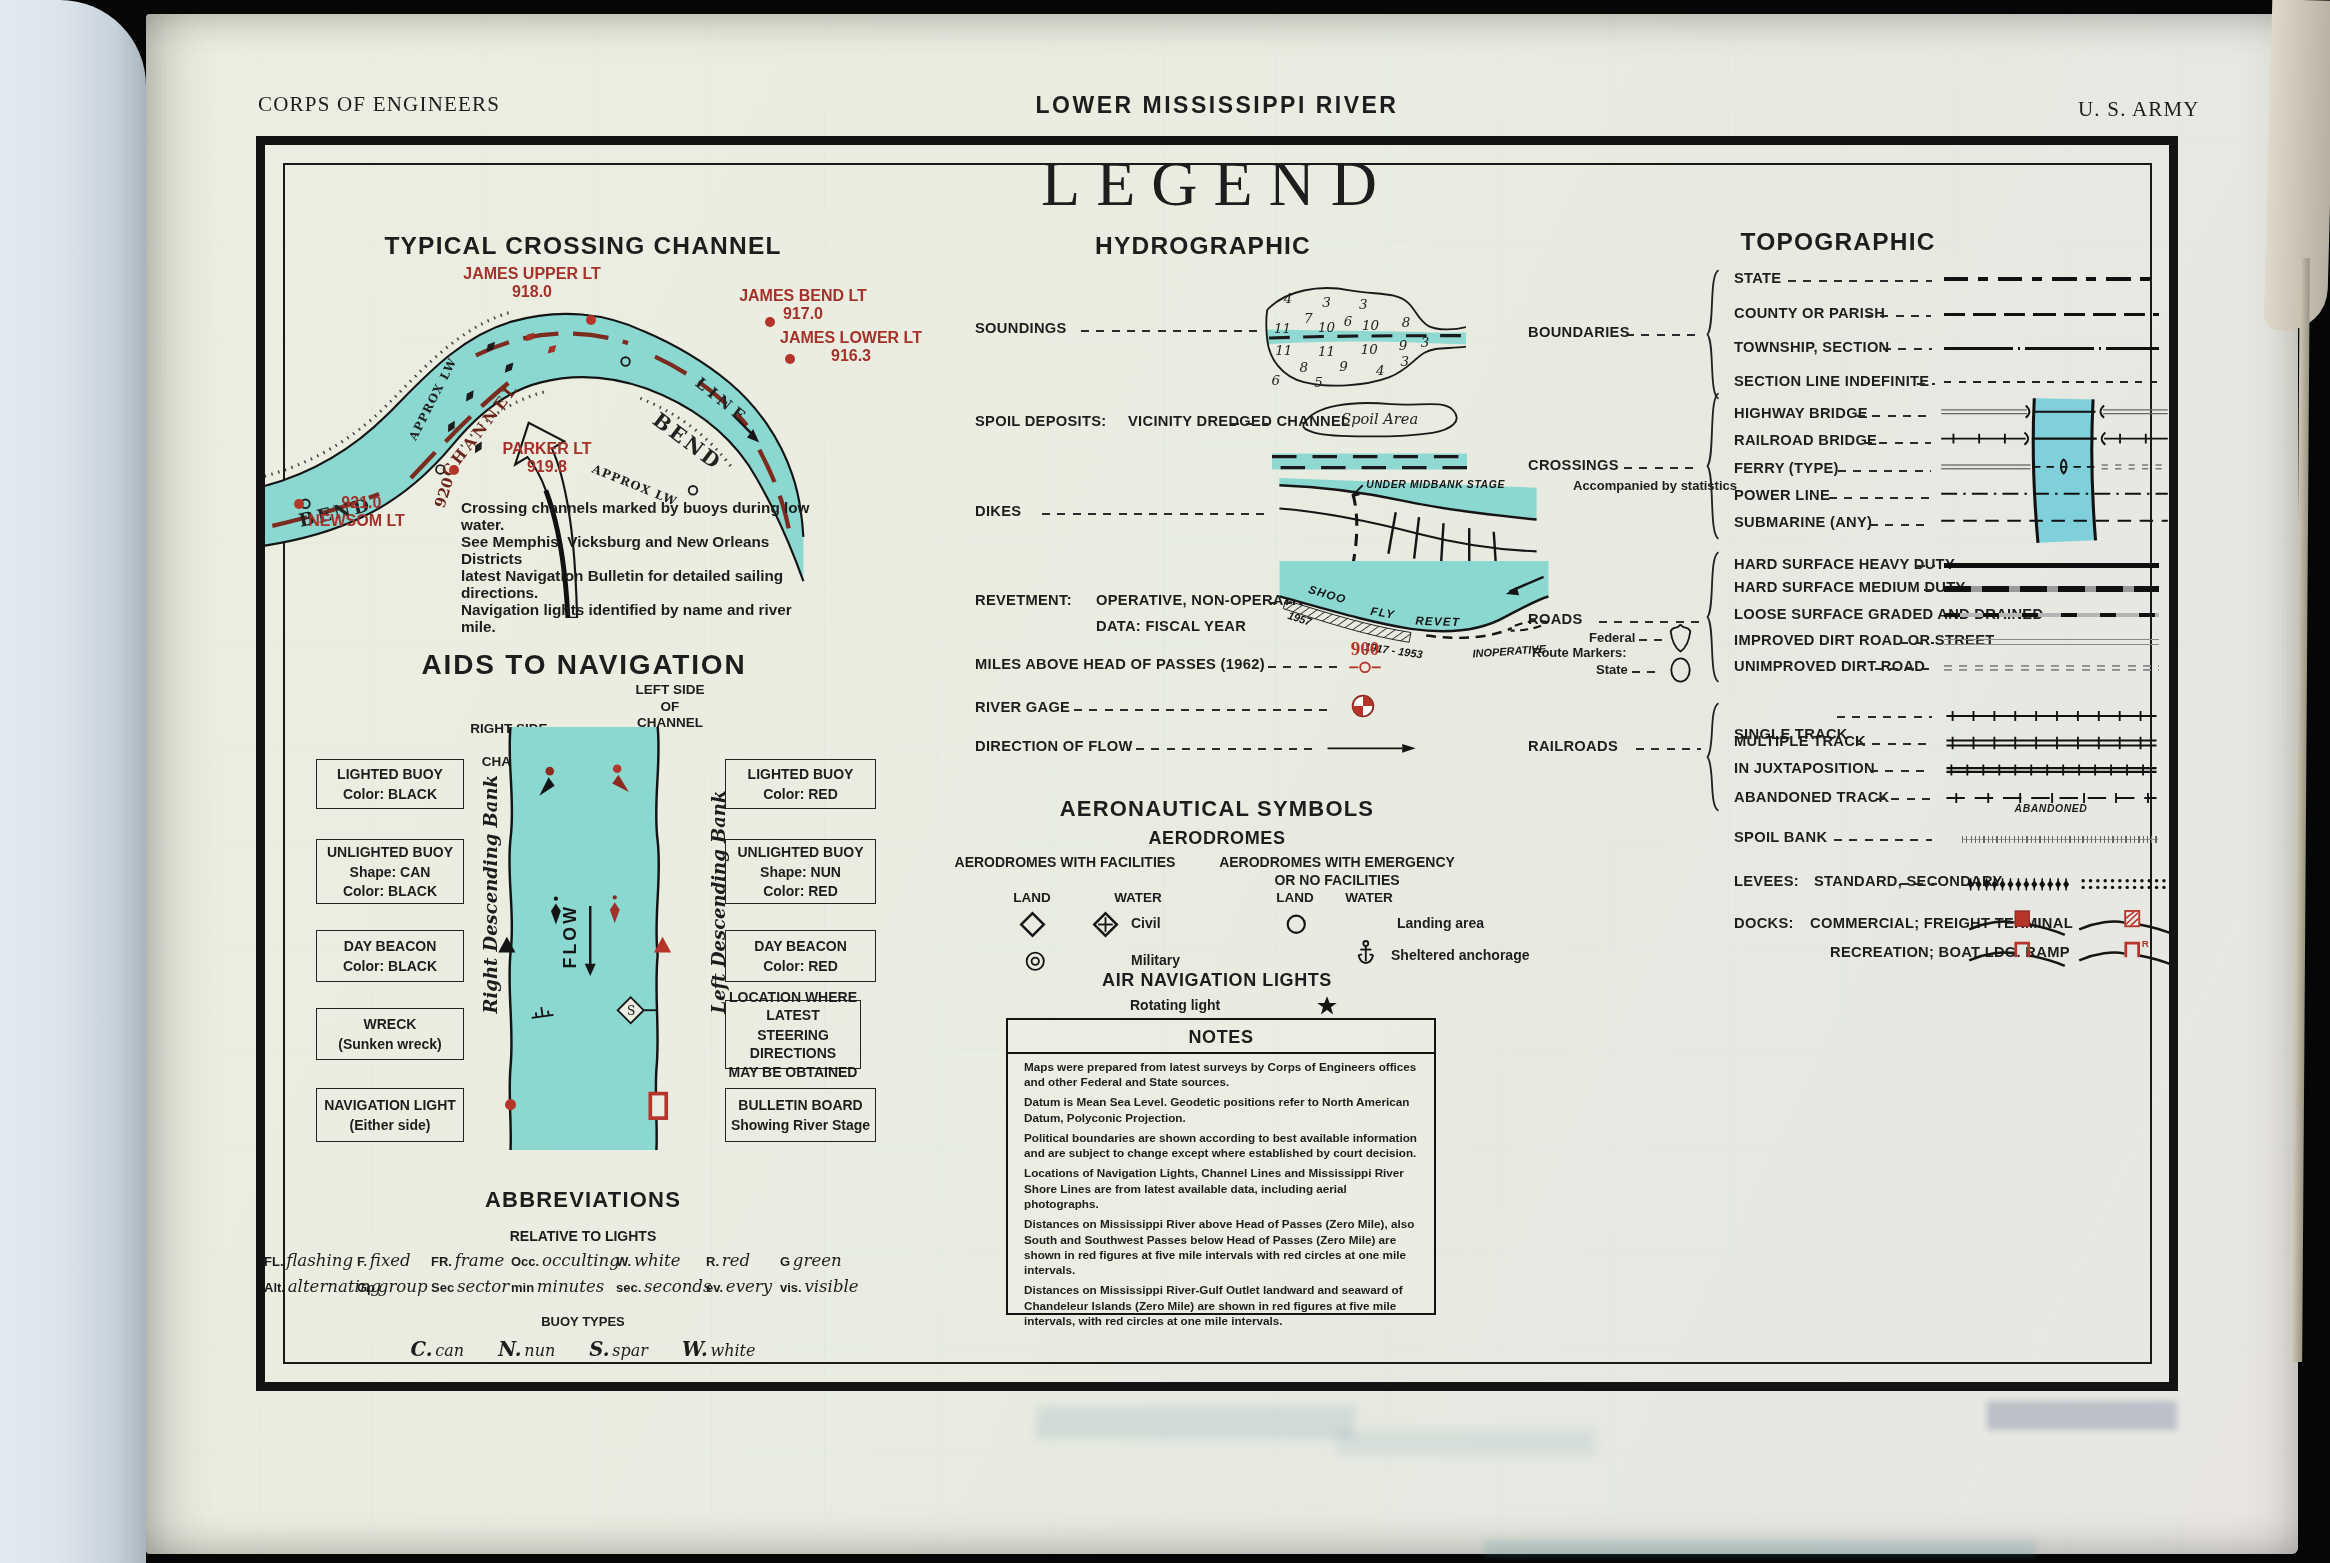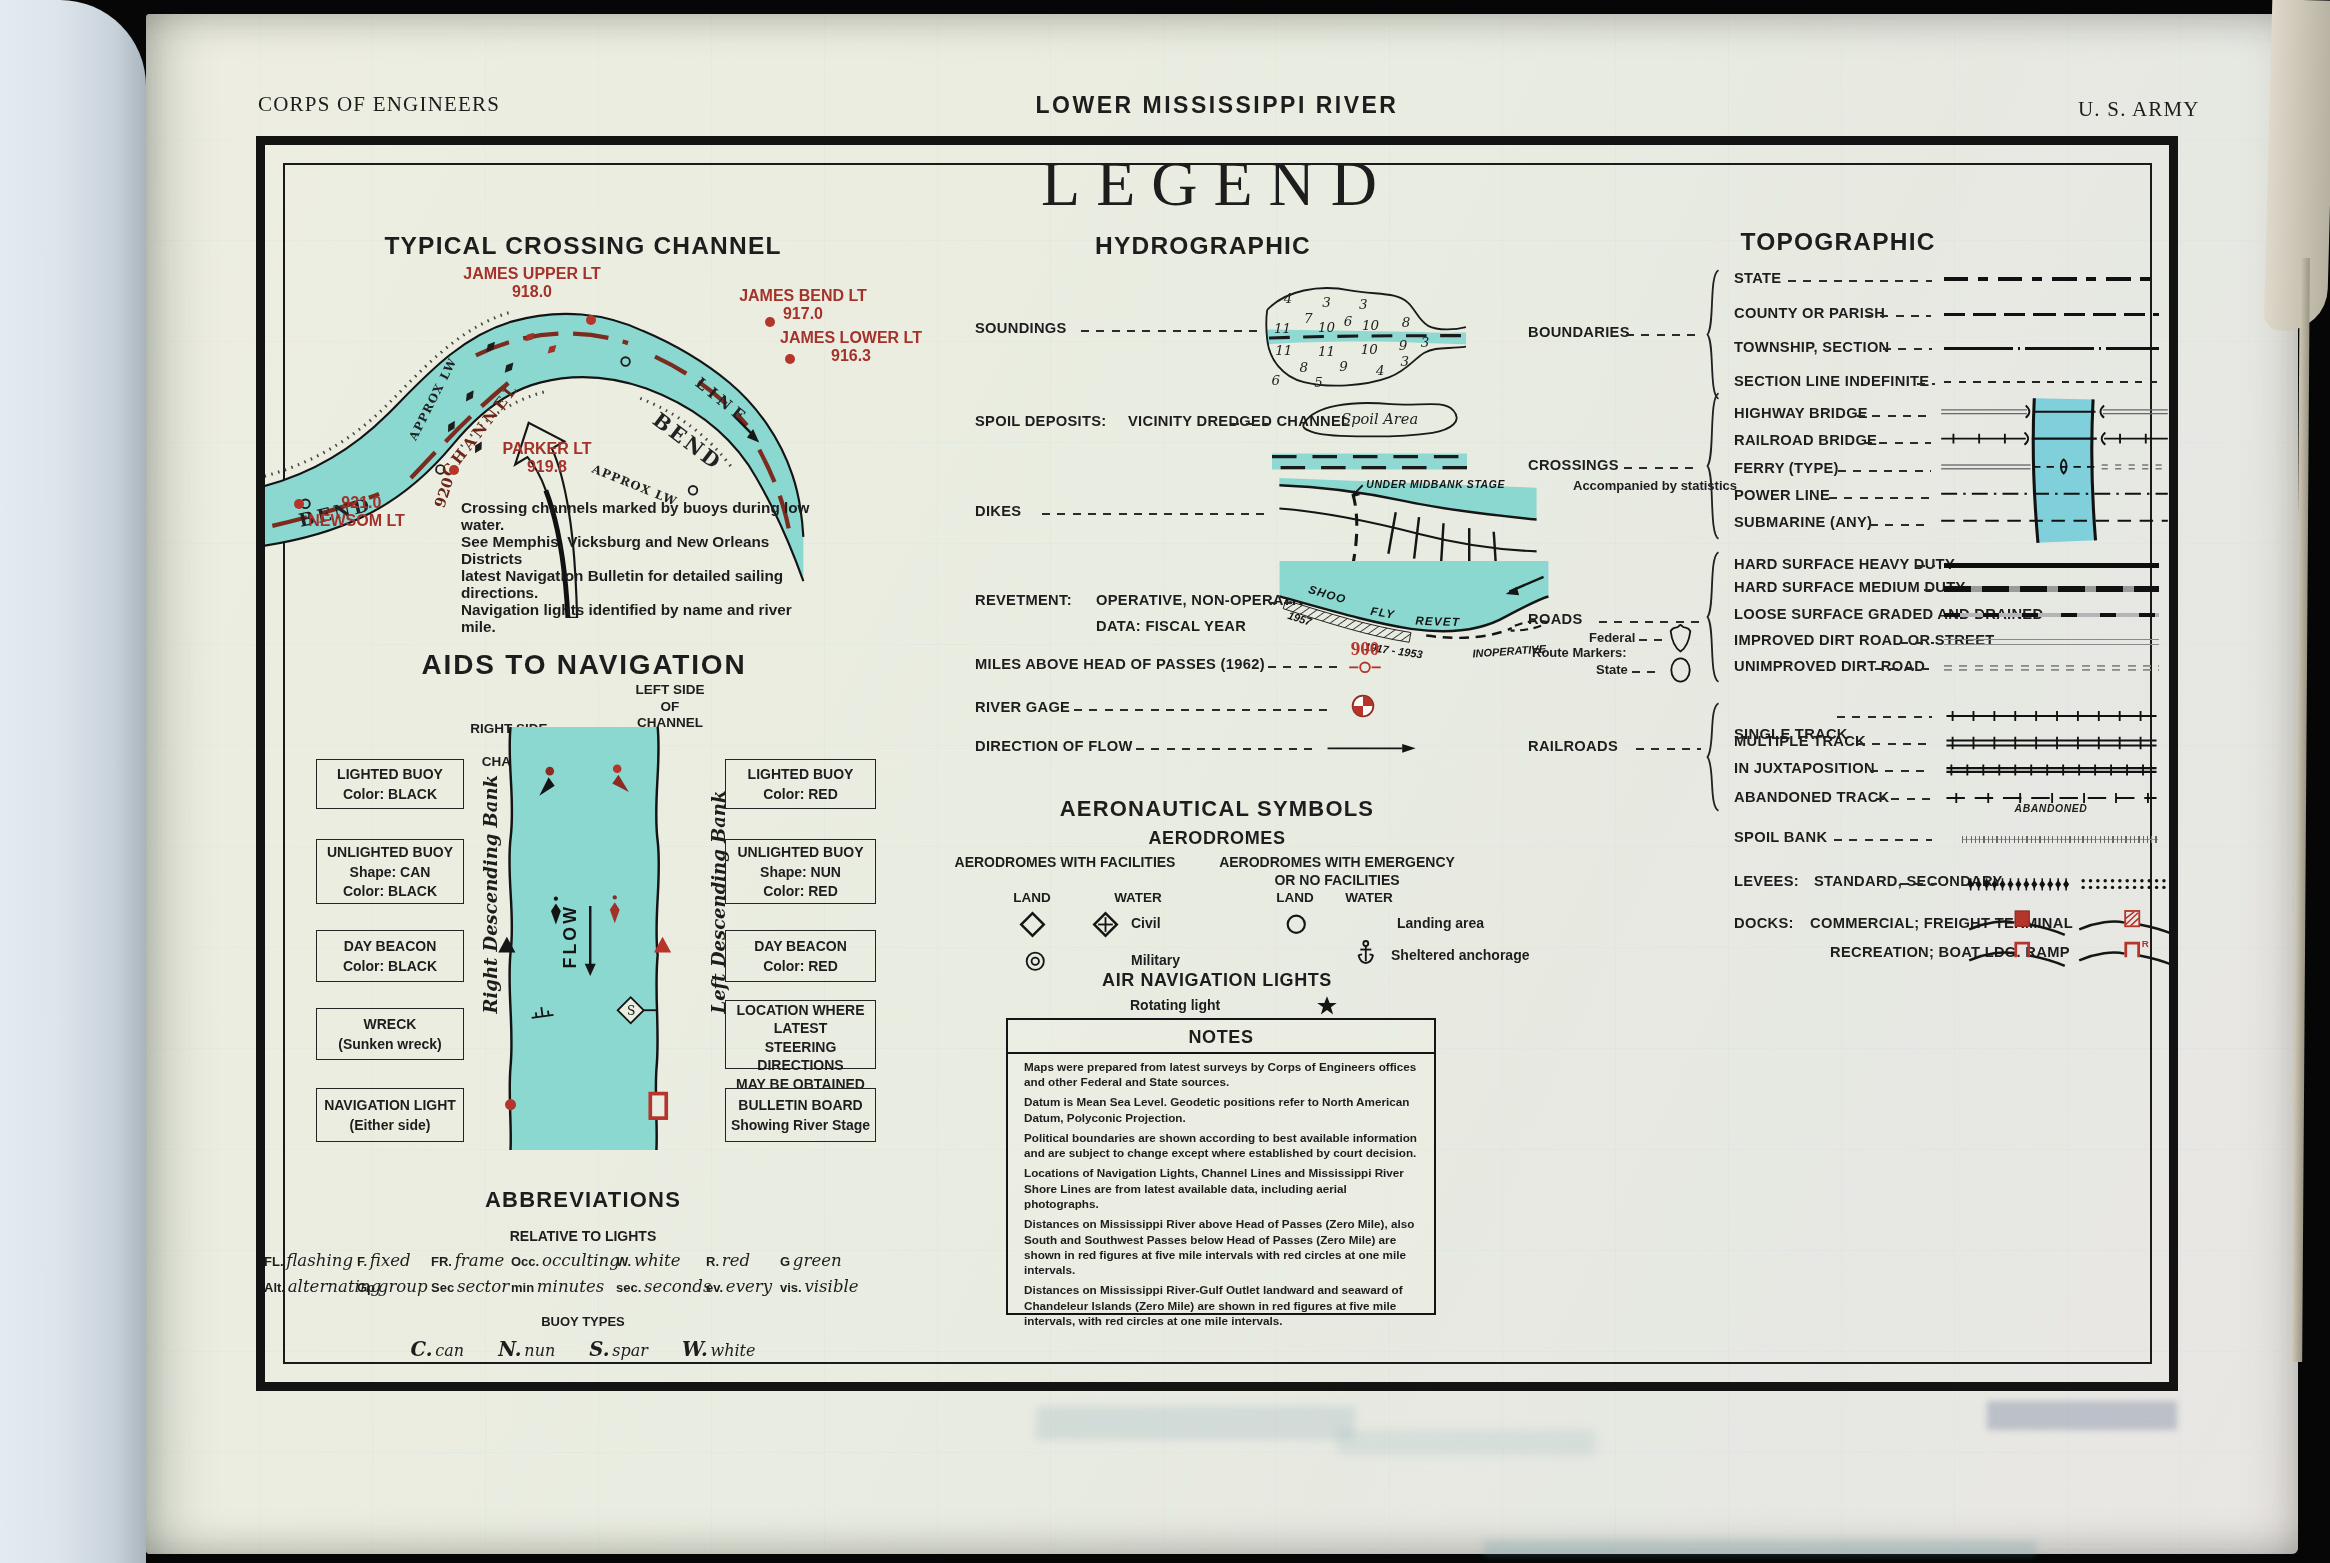--- a/index.html
+++ b/index.html
@@ -244,21 +244,21 @@
     </div>
   <div class="abox" style="left:725px;top:839px;width:151px;height:65px;">
     <div>UNLIGHTED BUOY</div>
       <div>Shape: NUN</div>
       <div>Color: RED</div>
     </div>
   <div class="abox" style="left:725px;top:930px;width:151px;height:52px;">
     <div>DAY BEACON</div>
       <div>Color: RED</div>
     </div>
-  <div class="abox" style="left:725px;top:1000px;width:151px;height:69px;justify-content:space-between;">
+  <div class="abox" style="left:725px;top:1000px;width:136px;height:69px;">
     <div>LOCATION WHERE LATEST</div>
       <div>STEERING DIRECTIONS</div>
       <div>MAY BE OBTAINED</div>
     </div>
   <div class="abox" style="left:725px;top:1088px;width:151px;height:54px;">
     <div>BULLETIN BOARD</div>
       <div>Showing River Stage</div>
     </div>
 
   <div class="t c h2" style="left:583px;top:1187px;">ABBREVIATIONS</div>

